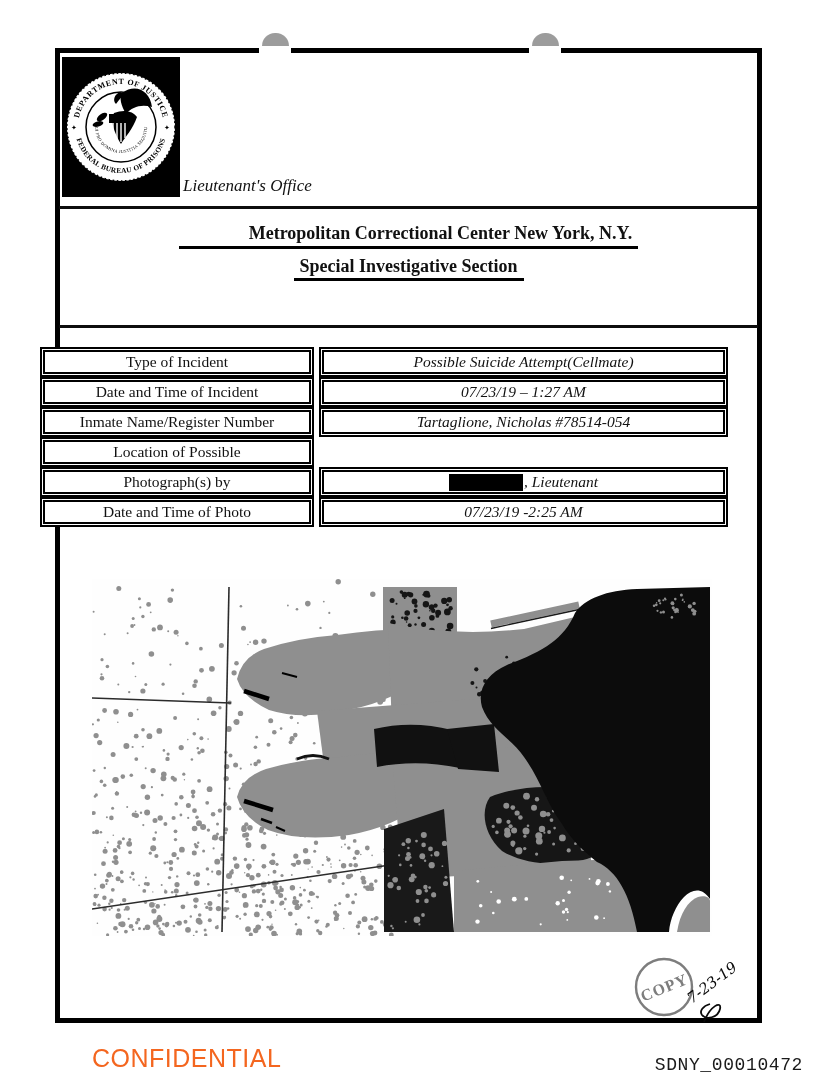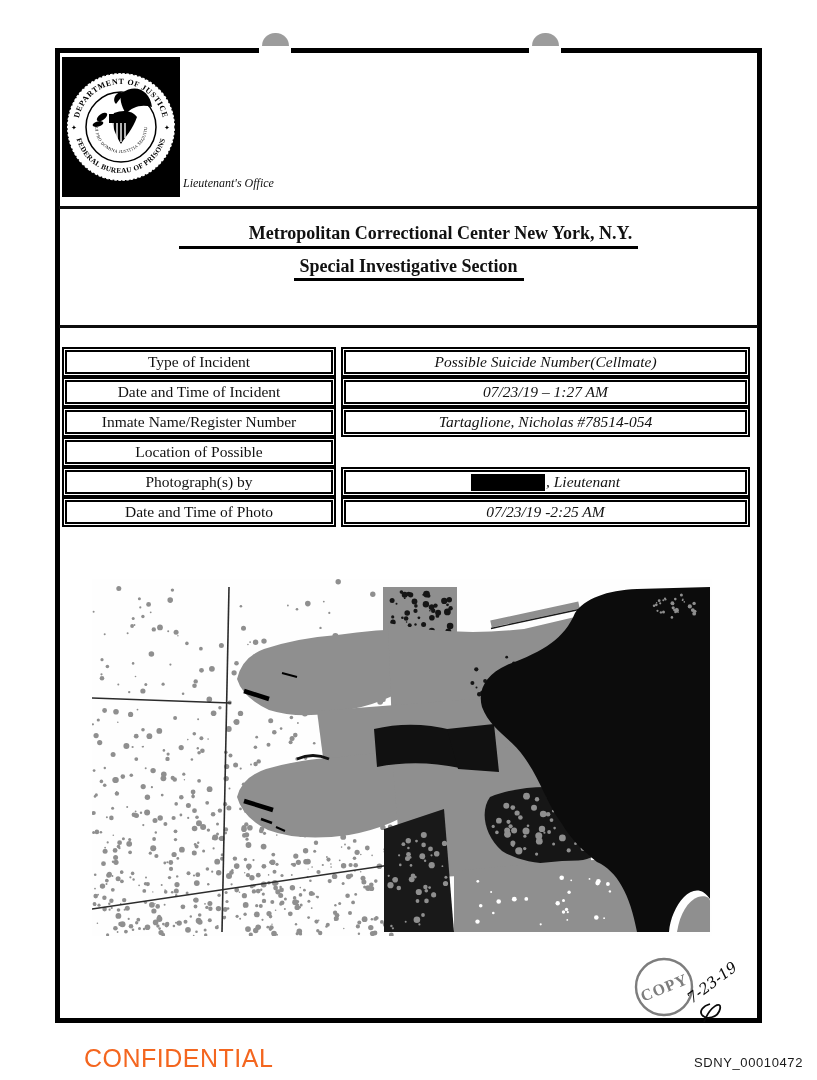--- a/index.html
+++ b/index.html
@@ -8,54 +8,54 @@
   .abs{position:absolute;}
 
   
   #page-border{left:55px;top:48px;width:697px;height:965px;border:5px solid #000;}
   .punch-gap{top:46px;width:32px;height:12px;background:#fff;z-index:5;}
   .punch-arc{top:33px;width:27px;height:13px;background:#9c9c9c;
              border-radius:14px 14px 0 0;z-index:6;}
 
   
   #seal{left:62px;top:57px;width:118px;height:140px;}
-  #office-label{left:183px;top:176px;font-style:italic;font-size:12px;}
+  #office-label{left:183px;top:176px;font-style:italic;font-size:17px;}
 
   .rule{left:59px;width:699px;background:#0d0d0d;}
   #rule-header{top:206px;height:3px;}
   #rule-title{top:325px;height:3px;}
 
   
   #title-block{left:59px;top:222px;width:699px;text-align:center;}
   #title-block div{margin:0 0 6px 0;}
   .title-line{display:inline-block;font-weight:bold;font-size:18px;
               border-bottom:3px solid #000;padding:0 6px 1px 6px;line-height:1.25;}
   #title-line1 .title-line{padding-left:70px;}
 
   
-  #incident-table{left:62px;top:347px;width:688px;}
+  #incident-table{left:40px;top:347px;width:688px;}
   .inc-row{display:flex;margin-bottom:0px;height:30px;}
   .inc-cell{border:5px double #000;display:flex;align-items:center;justify-content:center;
             font-size:15.5px;box-sizing:border-box;height:30px;background:#fff;}
   .inc-label{width:274px;}
   .inc-value{flex:1;margin-left:5px;font-style:italic;}
   .redaction{display:inline-block;width:74px;height:17px;background:#000;
              vertical-align:middle;margin-right:1px;}
 
   
   #photo{left:92px;top:579px;width:620px;height:357px;}
 
   
   #stamp{left:600px;top:942px;width:165px;height:95px;}
 
   
-  #confidential{left:84px;top:1044px;font-family:"Liberation Sans",sans-serif;
+  #confidential{left:92px;top:1044px;font-family:"Liberation Sans",sans-serif;
                 font-size:25px;letter-spacing:0.5px;color:#F4661F;}
-  #bates{right:14px;top:1055px;font-family:Liberation Sans, sans-serif;
-         font-size:13px;letter-spacing:0.6px;color:#1a1a1a;}
+  #bates{right:14px;top:1055px;font-family:Liberation Mono, monospace;
+         font-size:18px;letter-spacing:0.6px;color:#1a1a1a;}
 </style>
 </head>
 <body>
 
 <div class="abs" id="page-border"></div>
 <div class="abs punch-gap" style="left:259px;"></div>
 <div class="abs punch-gap" style="left:529px;"></div>
 <div class="abs punch-arc" style="left:262px;"></div>
 <div class="abs punch-arc" style="left:532px;"></div>
 
@@ -106,21 +106,21 @@
 <div class="abs" id="title-block">
   <div id="title-line1"><span class="title-line">Metropolitan Correctional Center New York, N.Y.</span></div>
   <div id="title-line3"><span class="title-line">Special Investigative Section</span></div>
 </div>
 
 <div class="abs rule" id="rule-title"></div>
 
 <div class="abs" id="incident-table">
   <div class="inc-row">
     <div class="inc-cell inc-label">Type of Incident</div>
-    <div class="inc-cell inc-value">Possible Suicide Number(Cellmate)</div>
+    <div class="inc-cell inc-value">Possible Suicide Attempt(Cellmate)</div>
   </div>
   <div class="inc-row">
     <div class="inc-cell inc-label">Date and Time of Incident</div>
     <div class="inc-cell inc-value">07/23/19 – 1:27 AM</div>
   </div>
   <div class="inc-row">
     <div class="inc-cell inc-label">Inmate Name/Register Number</div>
     <div class="inc-cell inc-value">Tartaglione, Nicholas #78514-054</div>
   </div>
   <div class="inc-row">

